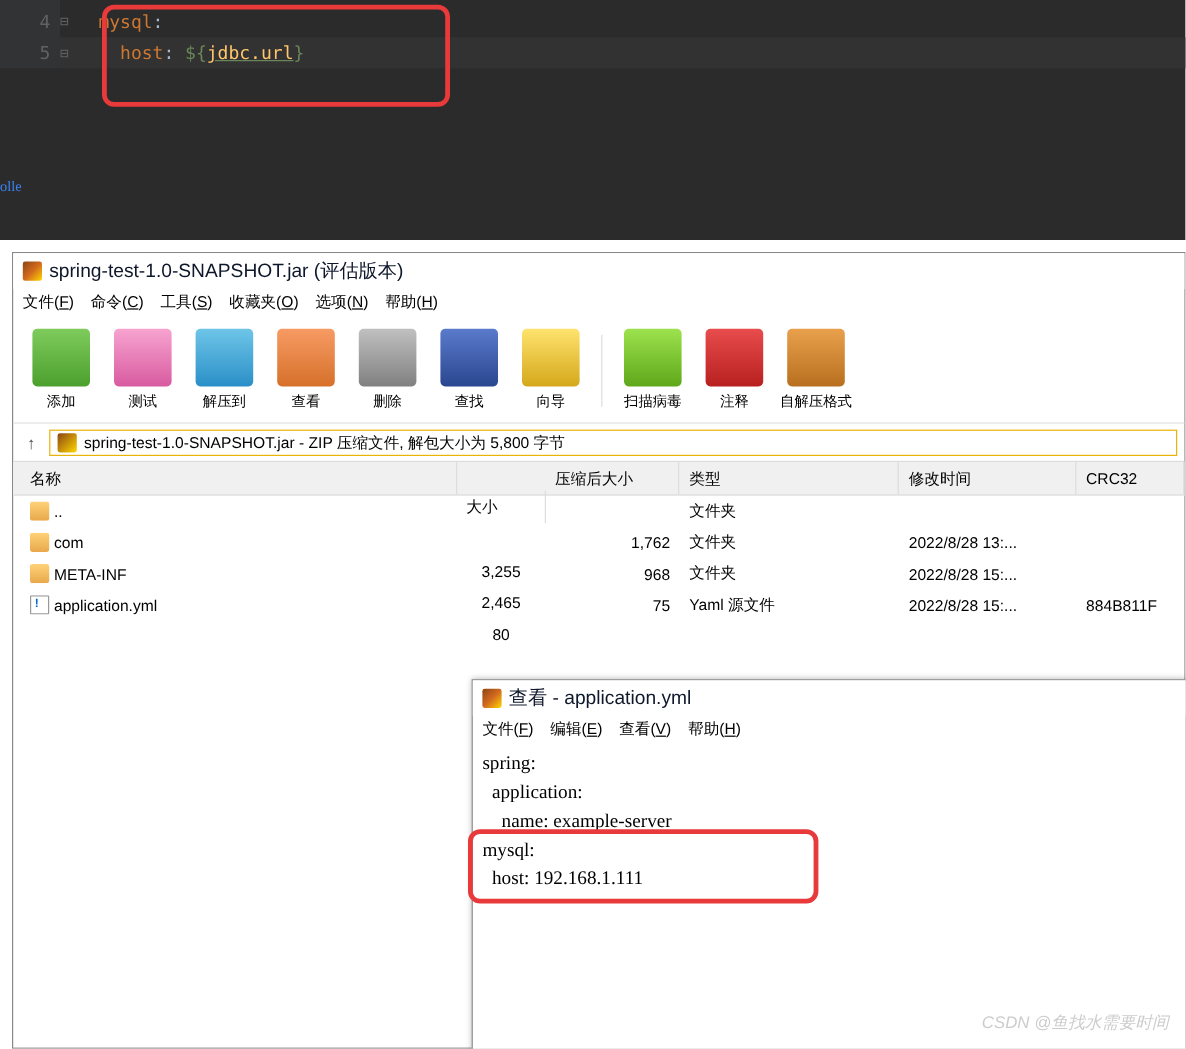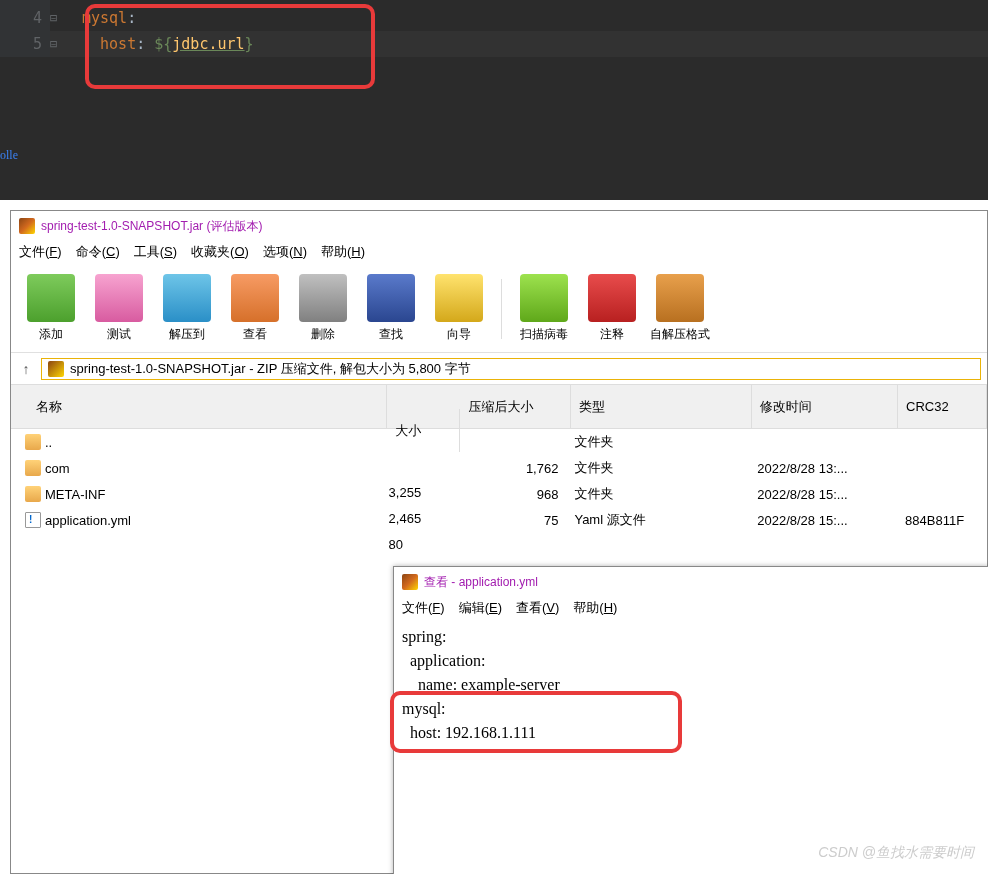--- a/index.html
+++ b/index.html
@@ -15,42 +15,42 @@
 .fold-mark { position: absolute; left: 0; color: #606366; font-size: 12px; }
 .key-orange { color: #cc7832; }
 .key-yellow { color: #ffc66d; }
 .var-green { color: #6a8759; }
 .underline { text-decoration: underline; text-decoration-color: #6a8759; }
 .red-box1 { position: absolute; left: 85px; top: 4px; width: 290px; height: 85px; border: 4px solid #e83a3a; border-radius: 10px; }
 .sidebar-text { position: absolute; left: 0; top: 148px; color: #3b82f6; font-size: 12px; font-family: "Segoe UI"; }
 
 
 .winrar { position: absolute; left: 10px; top: 210px; right: 0; bottom: 0; background: #fff; border: 1px solid #888; }
-.titlebar { height: 30px; background: #fff; display: flex; align-items: center; padding: 0 8px; font-size: 12px; color: #a21caf; }
+.titlebar { height: 30px; background: #fff; display: flex; align-items: center; padding: 0 8px; font-size: 16px; color: #0f172a; }
 .titlebar-icon { width: 16px; height: 16px; margin-right: 6px; background: linear-gradient(135deg,#8b4513 0%, #d2691e 50%,#ffd700 100%); border-radius: 2px; }
 .menubar { height: 24px; padding: 2px 8px; font-size: 13px; display: flex; gap: 14px; }
 .menubar span u { text-decoration: underline; }
 .toolbar { height: 88px; border-bottom: 1px solid #e0e0e0; display: flex; align-items: center; padding: 4px 8px; gap: 4px; }
 .tool { width: 64px; text-align: center; cursor: pointer; padding: 2px; }
 .tool .ticon { width: 48px; height: 48px; margin: 0 auto 4px; border-radius: 4px; display: flex; align-items: center; justify-content: center; }
 .tool .tlabel { font-size: 12px; }
 .sep { width: 1px; height: 60px; background: #ddd; margin: 0 6px; }
 
 .pathbar { height: 32px; border-bottom: 1px solid #ddd; display: flex; align-items: center; padding: 0 6px; gap: 6px; }
 .up-icon { width: 18px; height: 18px; display: flex; align-items: center; justify-content: center; font-size: 14px; color: #555; }
 .path-field { flex: 1; border: 1px solid #eab308; height: 22px; display: flex; align-items: center; padding: 0 6px; gap: 6px; font-size: 13px; }
 .path-icon { width: 16px; height: 16px; background: linear-gradient(135deg,#8b4513,#ffd700); border-radius: 2px; }
 
-.list-header { height: 44px; background: #f0f0f0; border-bottom: 1px solid #ddd; display: flex; font-size: 13px; align-items: center; padding-left: 17px; }
+.list-header { height: 28px; background: #f0f0f0; border-bottom: 1px solid #ddd; display: flex; font-size: 13px; align-items: center; padding-left: 6px; }
 .list-header .col { border-right: 1px solid #ddd; padding: 0 8px; height: 100%; display: flex; align-items: center; }
 .file-list { font-size: 13px; }
 .file-row { display: flex; height: 26px; align-items: center; padding-left: 6px; }
 .file-row .cell { padding: 0 8px; overflow: hidden; white-space: nowrap; }
 .col-name { width: 364px; display: flex; align-items: center; gap: 4px; }
-.col-size { width: 74px; text-align: left; margin-top: 48px; }
+.col-size { width: 74px; text-align: center; margin-top: 48px; }
 .col-packed { width: 112px; text-align: right; }
 .col-type { width: 183px; }
 .col-modified { width: 148px; }
 .col-crc { width: 90px; }
 .ficon { width: 16px; height: 16px; }
 .folder-icon { background: linear-gradient(#ffd278,#e8a84b); border-radius: 2px; }
 .file-icon { background: #fff; border: 1px solid #999; border-radius: 1px; position: relative; }
 .file-icon::after { content:""; position:absolute; top:4px; left:3px; width:8px; height:1px; background:#06c; box-shadow: 0 3px 0 #06c, 0 6px 0 #06c; }
 .file-icon.mark::before { content:"!"; position:absolute; left:3px; top:1px; color:#06c; font-size:10px; font-weight:bold; }
 .file-icon.mark::after { display:none; }

